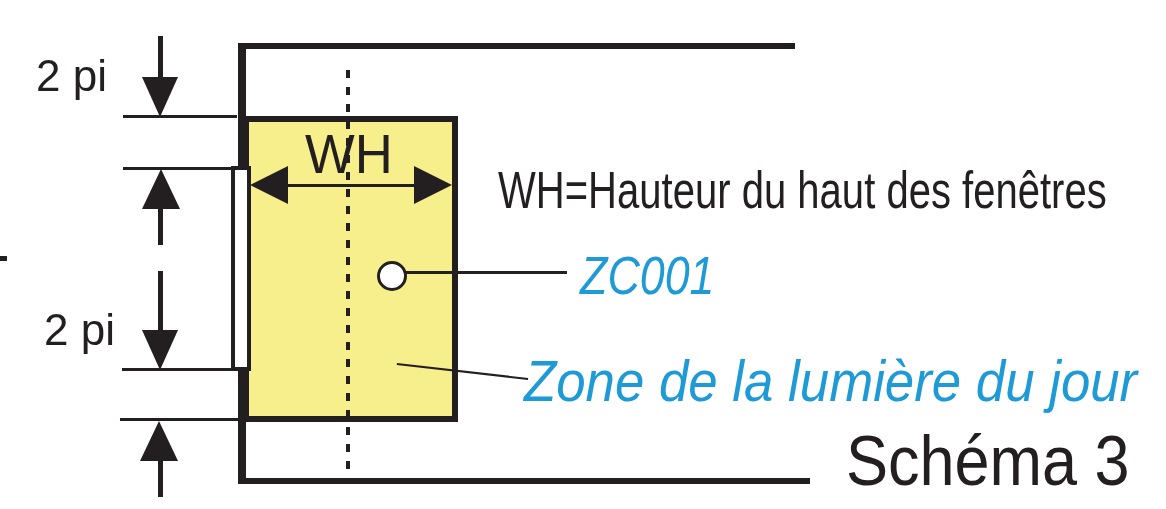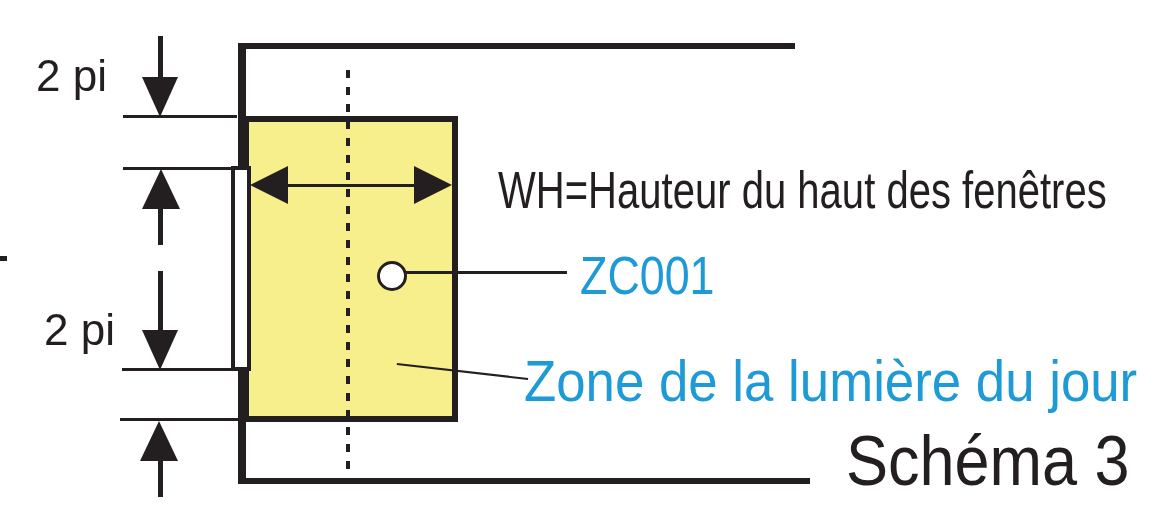--- a/index.html
+++ b/index.html
@@ -7,21 +7,21 @@
     --yellow:#F7EF8B;
     --blue:#1E9AD6;
   }
   *{margin:0;padding:0;box-sizing:border-box;}
   body{background:#fff;font-family:"Liberation Sans", sans-serif;}
   .scene{position:relative;width:1166px;height:509px;background:#fff;overflow:hidden;}
   .abs{position:absolute;}
   .ink{background:var(--ink);}
   .label{position:absolute;color:var(--ink);line-height:1;white-space:nowrap;}
   .condensed{display:inline-block;transform-origin:left top;}
-  .blue{color:var(--blue);}
+  .blue{color:var(--blue);font-style:italic;}
 
   
   .ceiling{left:238px;top:43px;width:557px;height:6px;}
   .wall{left:238px;top:43px;width:8px;height:441px;}
   .floor{left:238px;top:478px;width:572px;height:6px;}
 
   
   .zone{left:243px;top:116px;width:215px;height:306px;background:var(--yellow);border:6px solid var(--ink);}
   .dotted{left:346px;top:70px;width:4px;height:408px;
           background:repeating-linear-gradient(to bottom,var(--ink) 0 8px,transparent 8px 17px);}
@@ -69,20 +69,21 @@
   <div class="abs ink wall"></div>
   <div class="abs ink floor"></div>
 
   <div class="abs zone"></div>
   <div class="abs dotted"></div>
   <div class="abs window"></div>
 
   <div class="abs ink wh-line"></div>
   <div class="abs head-left"></div>
   <div class="abs head-right"></div>
+  <div class="label t-wh"><span class="condensed" style="transform:scaleX(0.94)">WH</span></div>
 
   <div class="abs ink v-tail" style="left:158px;top:36px;height:44px;"></div>
   <div class="abs head-down" style="left:142px;top:77px;"></div>
   <div class="abs ink dimline" style="left:123px;top:115px;width:114px;"></div>
   <div class="label t-2pi" style="left:36px;top:54px;">2 pi</div>
 
   <div class="abs ink dimline" style="left:123px;top:167px;width:114px;"></div>
   <div class="abs head-up" style="left:142px;top:169px;"></div>
   <div class="abs ink v-tail" style="left:158px;top:205px;height:40px;"></div>
   <div class="abs ink v-tail" style="left:158px;top:271px;height:60px;"></div>

